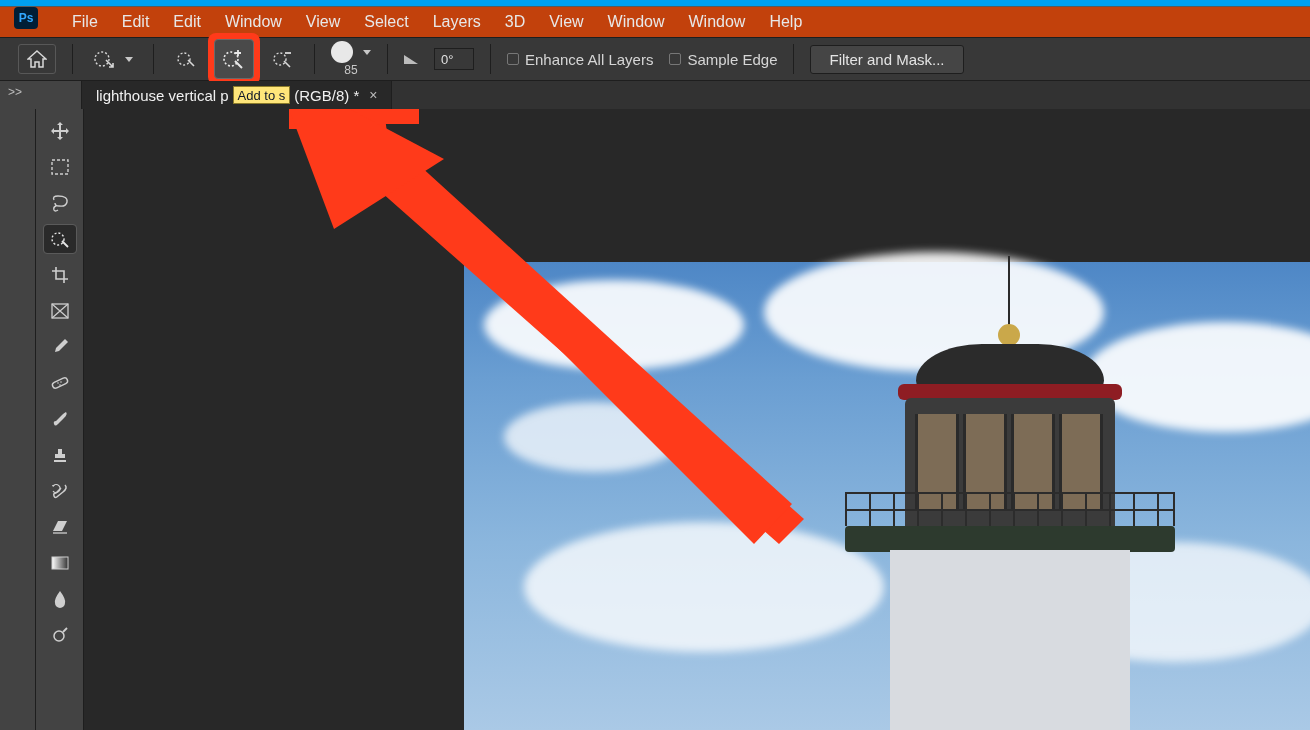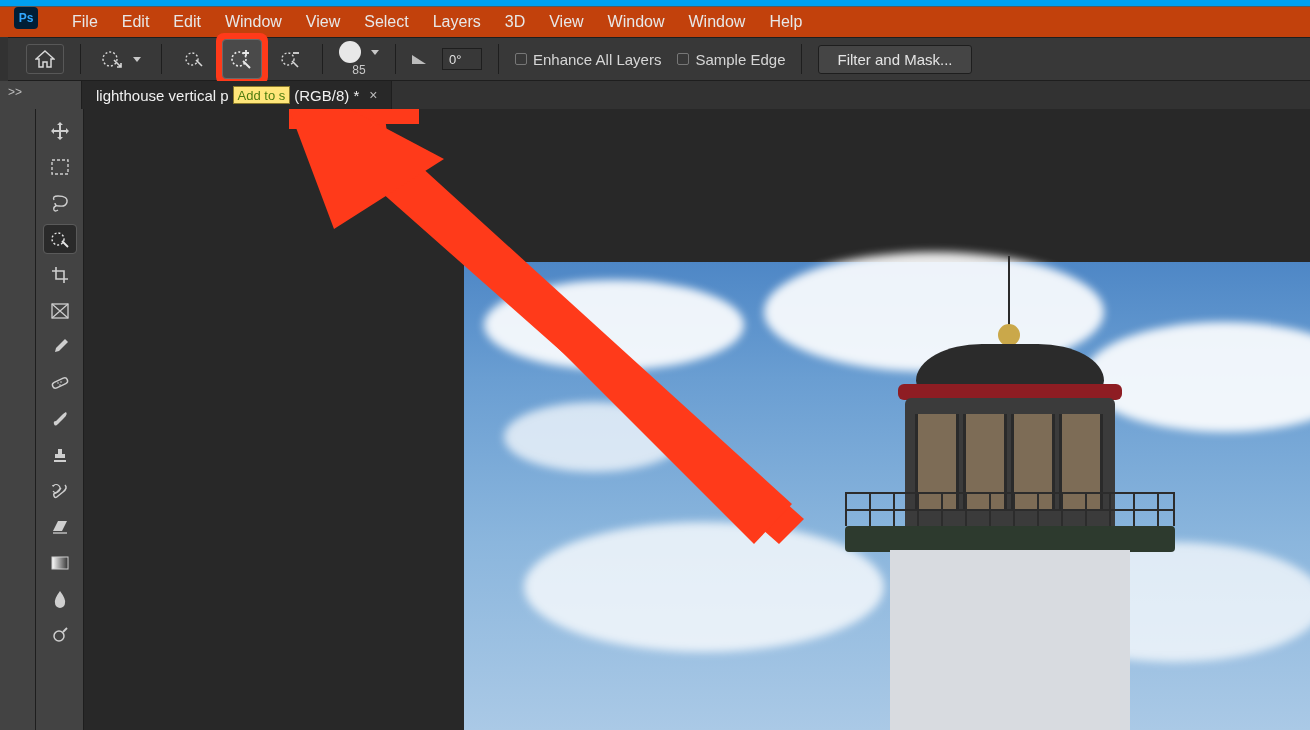--- a/index.html
+++ b/index.html
@@ -5,42 +5,42 @@
   * { box-sizing: border-box; margin: 0; padding: 0; font-family: "Segoe UI", Arial, sans-serif; }
   html, body { width: 1310px; height: 730px; overflow: hidden; }
   body { background: #00a0f0; display: flex; flex-direction: column; }
   .desktop-top { height: 6px; background: #00a0f0; }
   .app-window { flex: 1; background: #323232; display: flex; flex-direction: column; position: relative; border-top: 1px solid #5a5a5a; }
   
   .menubar { height: 30px; background: #c2410c; display: flex; align-items: flex-start; padding-left: 14px; gap: 0; color: #e8e8e8; font-size: 16px; }
   .ps-logo { width: 24px; height: 22px; background: #001e36; color: #31a8ff; border-radius: 4px; display: flex; align-items: center; justify-content: center; font-weight: 700; font-size: 12px; margin-right: 22px; }
   .menu-item { padding: 6px 12px; cursor: default; }
   
-  .optbar { height: 44px; background: #383838; border-top: 1px solid #1e1e1e; border-bottom: 1px solid #1e1e1e; display: flex; align-items: center; padding-left: 18px; gap: 10px; color: #dcdcdc; font-size: 14px; margin-left: 8px; }
+  .optbar { height: 44px; background: #383838; border-top: 1px solid #1e1e1e; border-bottom: 1px solid #1e1e1e; display: flex; align-items: center; padding-left: 18px; gap: 10px; color: #dcdcdc; font-size: 14px; }
   .home-btn { width: 38px; height: 30px; border: 1px solid #585858; border-radius: 3px; background: #383838; display: flex; align-items: center; justify-content: center; }
   .vdiv { width: 1px; height: 30px; background: #1e1e1e; margin: 0 6px; }
   .tool-preset { display: flex; align-items: center; gap: 4px; padding: 2px 4px; }
   .chev { width:0;height:0;border-left:4px solid transparent;border-right:4px solid transparent;border-top:5px solid #c8c8c8;display:inline-block;margin-left:4px;}
   .sel-group { display:flex; align-items:center; gap:6px; }
   .sel-btn { width: 32px; height: 30px; display:flex; align-items:center; justify-content:center; border-radius:3px; }
   .red-box { background:#ff3a1a; border-radius:8px; padding:6px; display:flex; align-items:center; justify-content:center; }
   .inner-sel { width:40px; height:40px; background:#4a4a4a; border:1px solid #6a6a6a; border-radius:4px; display:flex; align-items:center; justify-content:center; }
   .brush-circle { width:22px; height:22px; background:#e8e8e8; border-radius:50%; }
   .brush-wrap { display:flex; flex-direction:column; align-items:center; gap:0; font-size:12px; color:#c8c8c8; }
   .brush-top { display:flex; align-items:center; gap:6px; }
   .angle-box { width:40px; height:22px; background:#383838; border:1px solid #1e1e1e; display:flex; align-items:center; padding:0 6px; color:#e0e0e0; font-size:13px; }
   .angle-icon { width:0;height:0;border-left:14px solid #bcbcbc;border-top:9px solid transparent;border-bottom:0 solid transparent; margin-right:6px;}
   .check { width:12px;height:12px;border:1px solid #777;border-radius:2px;display:inline-block;margin-right:6px;}
   .opt-label { display:flex; align-items:center; font-size:15px; color:#d6d6d6; }
   .btn { background:#454545; border:1px solid #1e1e1e; color:#e4e4e4; padding:5px 18px; border-radius:3px; font-size:15px; }
   
   .doctabbar { height: 28px; background:#323232; display:flex; align-items:stretch; }
   .left-spacer { width:82px; background:#434343; border-right:1px solid #1e1e1e; display:flex; align-items:flex-start; justify-content:flex-start; padding:4px 0 0 8px; color:#bcbcbc; font-size:12px;}
   .doc-tab { background:#282828; color:#f0f0f0; font-size:15px; display:flex; align-items:center; padding:0 14px; border-right:1px solid #1e1e1e; position:relative; }
-  .doc-tab .mid-yellow { background:#ffe67a; border:1px solid #8a7a2a; color:#4d7c0f; padding:0 4px; font-size:13px; margin:0 4px; height:18px; display:inline-flex; align-items:center; }
+  .doc-tab .mid-yellow { background:#ffe67a; border:1px solid #8a7a2a; color:#0f172a; padding:0 4px; font-size:13px; margin:0 4px; height:18px; display:inline-flex; align-items:center; }
   .close-x { margin-left:10px; color:#bcbcbc; font-size:14px; }
   
   .workspace { flex:1; display:flex; background:#282828; position:relative; }
   .toolbar { width:48px; background:#434343; border-right:1px solid #1e1e1e; display:flex; flex-direction:column; align-items:center; padding-top:8px; gap:8px; }
   .tbtn { width:32px; height:28px; display:flex; align-items:center; justify-content:center; border-radius:3px; }
   .tbtn.active { background:#2a2a2a; outline:1px solid #5a5a5a; }
   .leftedge { width:36px; background:#434343; border-right:1px solid #1e1e1e; }
   .canvas-area { flex:1; background:#282828; position:relative; overflow:hidden; }
   .canvas { position:absolute; left:380px; top:153px; right:0; bottom:0; background:linear-gradient(180deg,#4e87c6 0%,#6a9ed2 25%,#8bb6dd 60%,#aac9e6 100%); }
   

